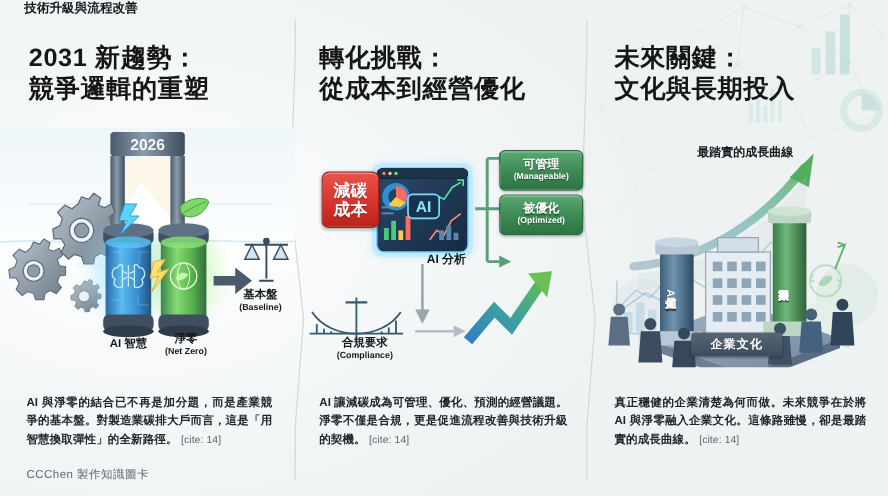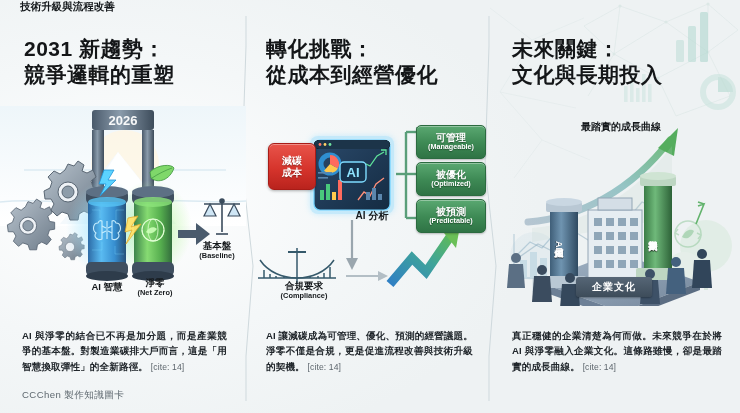--- a/index.html
+++ b/index.html
@@ -75,21 +75,21 @@
   .gbox .zh{font-size:10px;font-weight:bold;line-height:1.05;text-shadow:0 1px 1px rgba(0,0,0,.4);}
   .gbox .en{font-size:7.2px;font-weight:bold;line-height:1.1;text-shadow:0 1px 1px rgba(0,0,0,.4);}
   #rbox{
     position:absolute;left:268px;top:143px;width:46px;height:45px;border-radius:6px;
     background:linear-gradient(180deg,#e8544a 0%,#d6342c 55%,#b9231d 100%);
     border:1px solid #a81c17;
     box-shadow:0 1px 3px rgba(0,0,0,.3),inset 0 1px 0 rgba(255,255,255,.35);
     display:flex;flex-direction:column;align-items:center;justify-content:center;
     color:#fff;
   }
-  #rbox span{font-size:10px;font-weight:bold;line-height:1.12;text-shadow:0 1px 1px rgba(0,0,0,.35);}
+  #rbox span{font-size:14px;font-weight:bold;line-height:1.12;text-shadow:0 1px 1px rgba(0,0,0,.35);}
 
   .mid-lbl{position:absolute;text-align:center;font-weight:bold;color:#15191c;}
   #ai-analysis{left:332px;top:209px;width:80px;font-size:10px;}
   #cmp-lbl{left:258px;top:276px;width:92px;}
   #tech-lbl{left:358px;top:281px;width:135px;font-size:10.5px;font-weight:bold;color:#15191c;text-align:center;}
 
   
   #curve-lbl{
     position:absolute;left:556px;top:120px;width:130px;text-align:center;
     font-size:10px;font-weight:bold;color:#15191c;
@@ -435,24 +435,20 @@
   </div>
 
   <div class="gbox" style="left:416px;top:125px;width:68px;height:32px;">
     <span class="zh">可管理</span>
     <span class="en">(Manageable)</span>
   </div>
   <div class="gbox" style="left:416px;top:162px;width:68px;height:32px;">
     <span class="zh">被優化</span>
     <span class="en">(Optimized)</span>
   </div>
-  <div class="gbox" style="left:416px;top:199px;width:68px;height:32px;">
-    <span class="zh">被預測</span>
-    <span class="en">(Predictable)</span>
-  </div>
 
   <div class="mid-lbl" id="ai-analysis">AI 分析</div>
 
   <div class="lbl" id="cmp-lbl" style="left:258px;top:281px;width:92px;">
     <span class="zh">合規要求</span>
     <span class="en">(Compliance)</span>
   </div>
   <div id="tech-lbl">技術升級與流程改善</div>
 
   <p class="body-text" id="b2">

